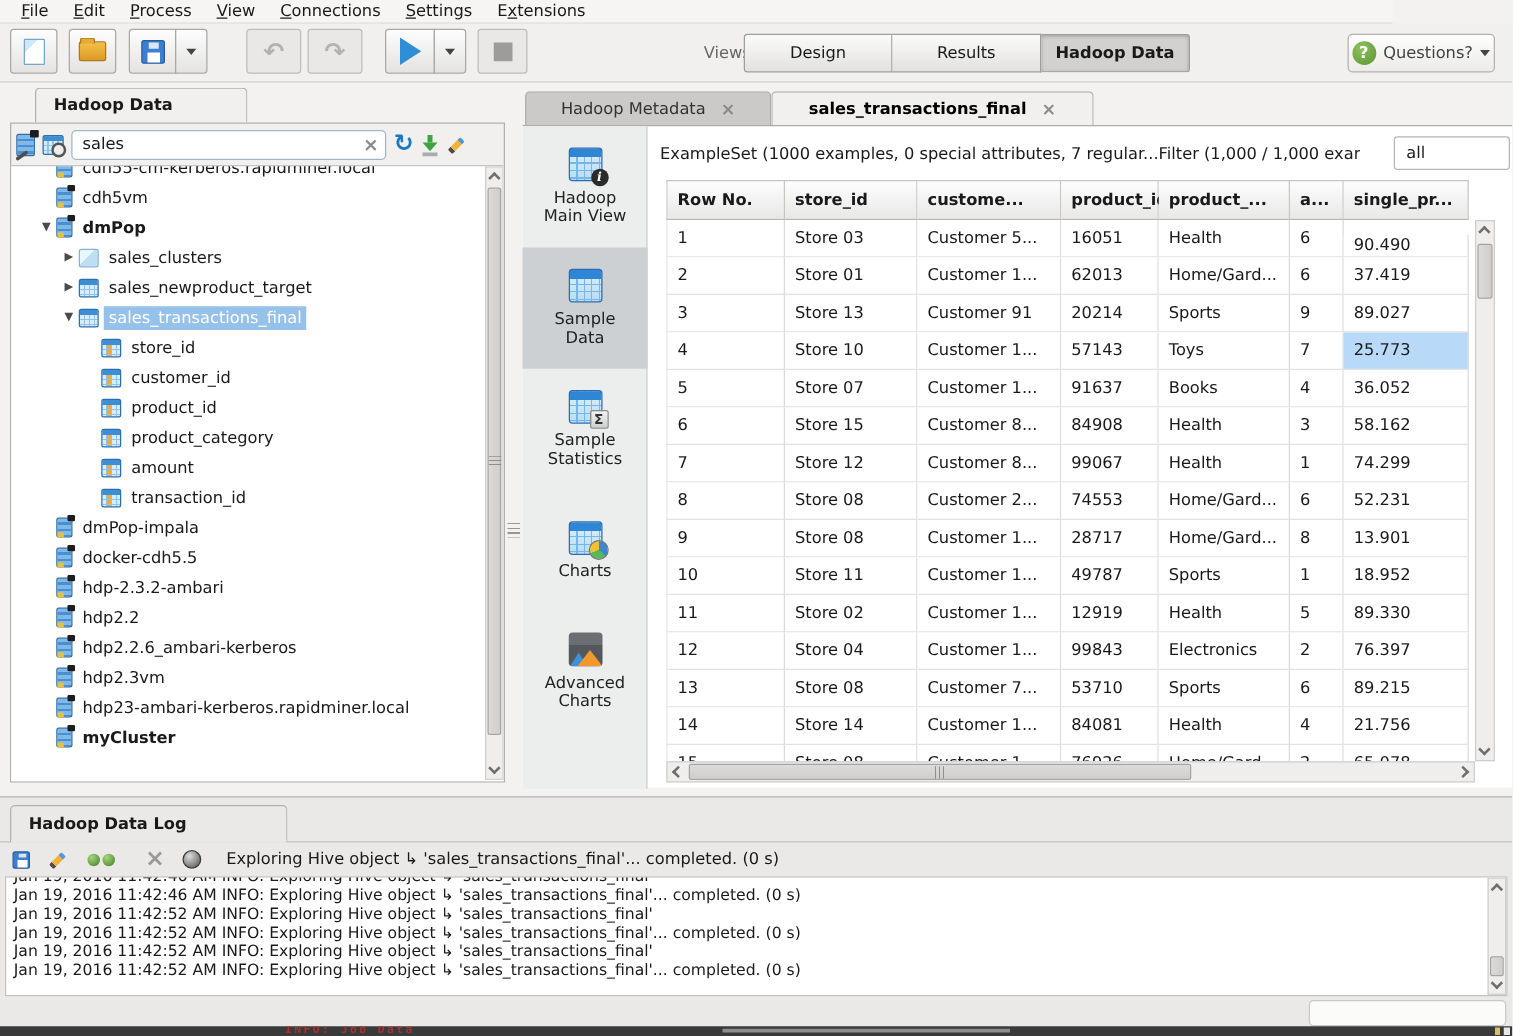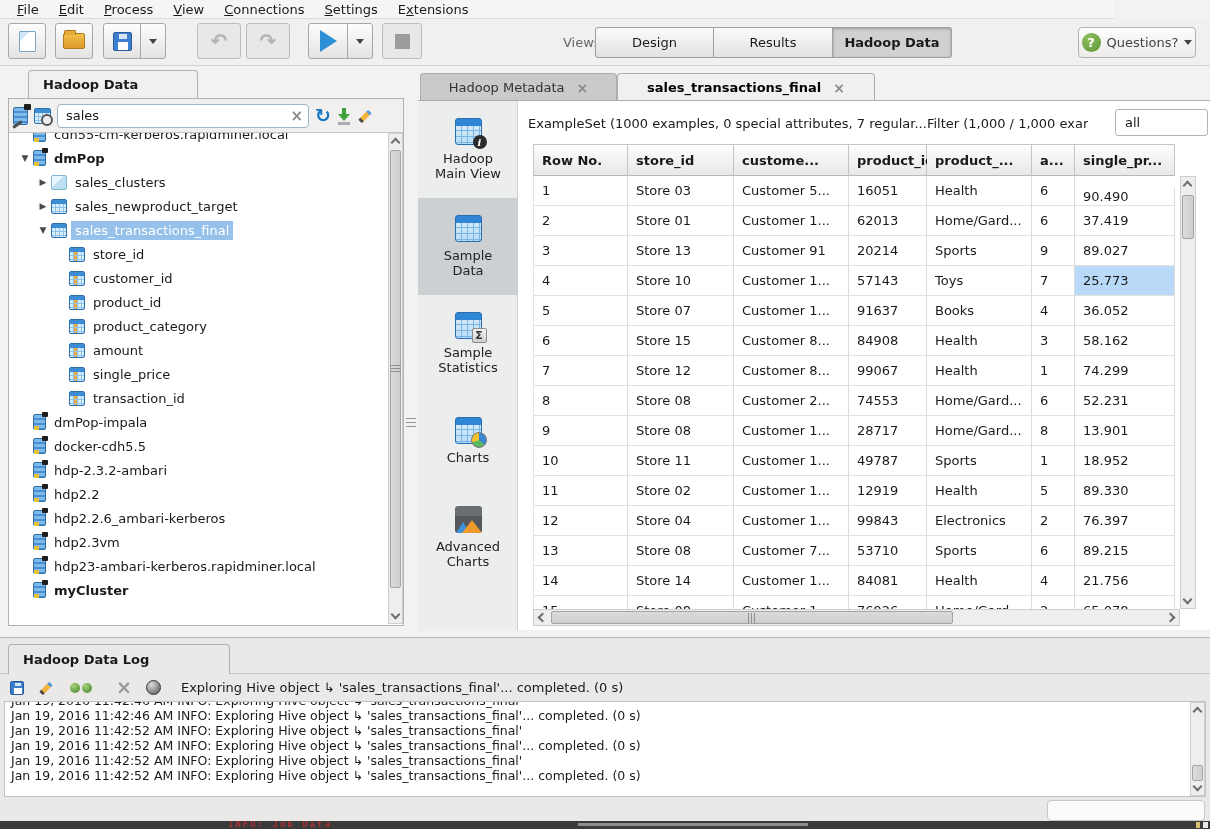--- a/index.html
+++ b/index.html
@@ -50,21 +50,21 @@
   .search-wrap { position:relative; width:252px; height:24px; background:#fff; border:1px solid #9fb6c6; border-radius:4px; display:flex; align-items:center; padding:0 22px 0 8px; }
   .search-clear { position:absolute; right:5px; top:2px; font-size:15px; font-weight:bold; color:#8a8a8a; }
   .icon-refresh { font-size:19px; font-weight:bold; color:#1779c4; line-height:1; }
   .icon-download { position:relative; width:14px; height:18px; }
   .icon-download .stem { position:absolute; left:5px; top:1px; width:4px; height:6px; background:#3fa43f; }
   .icon-download .head { position:absolute; left:1px; top:7px; width:0; height:0; border-left:6px solid transparent; border-right:6px solid transparent; border-top:7px solid #3fa43f; }
   .icon-download .base { position:absolute; left:1px; bottom:0; width:12px; height:3px; background:#a6acb2; }
   .icon-pencil { position:relative; width:18px; height:18px; }
   .icon-pencil .body { position:absolute; left:1px; top:7px; width:14px; height:5px; background:linear-gradient(90deg,#4b4b4b 0 3px,#f2b33d 3px 11px,#5599dd 11px); transform:rotate(-45deg); border-radius:1px; }
   .tree { position:absolute; left:0; top:33px; width:394px; height:493px; background:#fff; border-top:1px solid #c5c4c3; overflow:hidden; }
-  .tree-inner { margin-top:-11px; }
+  .tree-inner { margin-top:-11px;padding-left:12px; }
   .tree-row { height:24px; display:flex; align-items:center; white-space:nowrap; }
   .expander { width:16px; font-size:9px; color:#4a4a4a; text-align:center; flex:0 0 16px; }
   .tlabel { padding:2px 4px; margin-left:4px; }
   .tlabel.bold { font-weight:bold; }
   .tlabel.selected { background:#95c1ea; color:#fff; }
   .ticon { flex:0 0 auto; }
   .ticon.cluster { width:13px; height:16px; background:repeating-linear-gradient(#7fb9e9 0 3px,#4a90d0 3px 5px); border:1px solid #2f6ca8; border-radius:2px; position:relative; }
   .ticon.cluster::after { content:""; position:absolute; right:-3px; top:-3px; width:6px; height:5px; background:#1d1d1d; border-radius:1px; }
   .ticon.cluster::before { content:""; position:absolute; left:0; bottom:-1px; width:5px; height:4px; background:#e8c33a; }
   .ticon.table, .ticon.column { width:16px; height:15px; border:1px solid #2a6fae; border-radius:2px;
@@ -221,20 +221,25 @@
           </span>
       </div>
       <div class="tree">
         <div class="tree-inner">
             <div class="tree-row" style="padding-left: 8px;">
               <span class="expander"></span>
               <span class="ticon cluster"></span>
               <span class="tlabel">cdh55-cm-kerberos.rapidminer.local</span>
             </div>
             <div class="tree-row" style="padding-left: 8px;">
+              <span class="expander"></span>
+              <span class="ticon cluster"></span>
+              <span class="tlabel">cdh5vm</span>
+            </div>
+            <div class="tree-row" style="padding-left: 8px;">
               <span class="expander">▼</span>
               <span class="ticon cluster"></span>
               <span class="tlabel bold">dmPop</span>
             </div>
             <div class="tree-row" style="padding-left: 26px;">
               <span class="expander">▶</span>
               <span class="ticon table-light"></span>
               <span class="tlabel">sales_clusters</span>
             </div>
             <div class="tree-row" style="padding-left: 26px;">
@@ -264,25 +269,20 @@
             </div>
             <div class="tree-row" style="padding-left: 44px;">
               <span class="expander"></span>
               <span class="ticon column"></span>
               <span class="tlabel">product_category</span>
             </div>
             <div class="tree-row" style="padding-left: 44px;">
               <span class="expander"></span>
               <span class="ticon column"></span>
               <span class="tlabel">amount</span>
-            </div>
-            <div class="tree-row" style="padding-left: 44px;">
-              <span class="expander"></span>
-              <span class="ticon column"></span>
-              <span class="tlabel">single_price</span>
             </div>
             <div class="tree-row" style="padding-left: 44px;">
               <span class="expander"></span>
               <span class="ticon column"></span>
               <span class="tlabel">transaction_id</span>
             </div>
             <div class="tree-row" style="padding-left: 8px;">
               <span class="expander"></span>
               <span class="ticon cluster"></span>
               <span class="tlabel">dmPop-impala</span>

